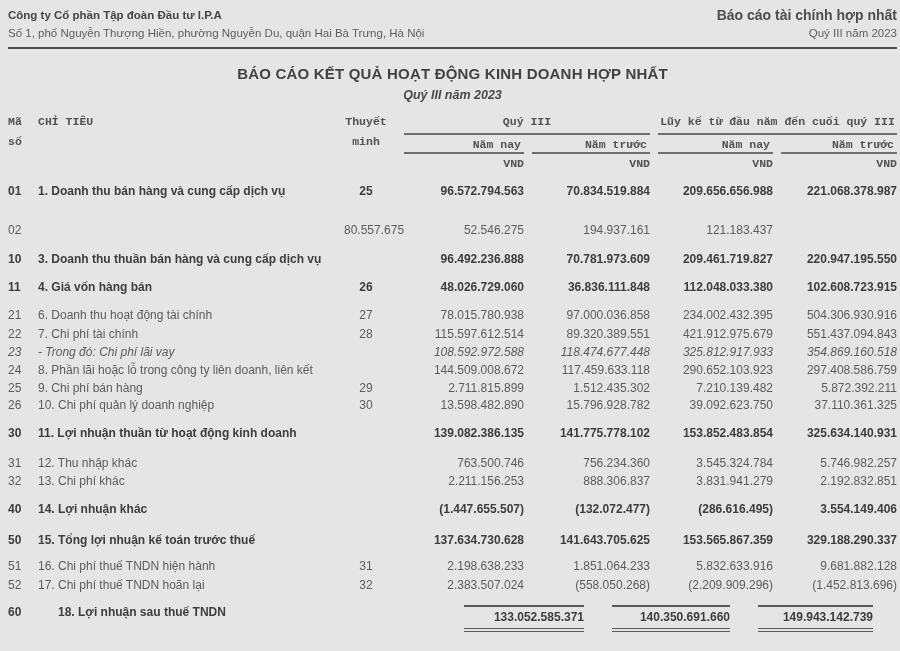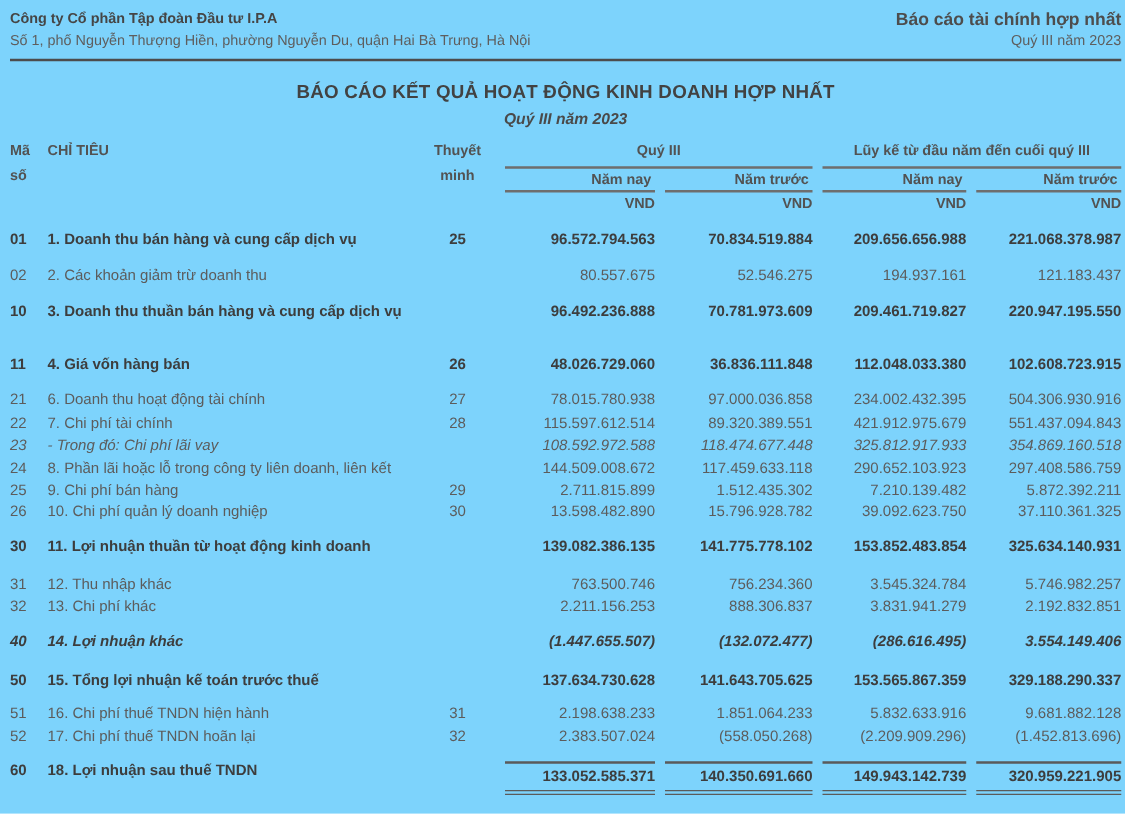--- a/index.html
+++ b/index.html
@@ -1,20 +1,20 @@
 <!DOCTYPE html>
 <html><head>
 <meta charset="utf-8">
 <style>
   * { box-sizing: border-box; margin: 0; padding: 0; }
   html, body { background: #ffffff; }
   .page {
     position: relative;
     width: 900px; height: 651px;
-    background: #7dd3fc;
+    background: #e5e5e5;
     font-family: "Liberation Sans", sans-serif;
     color: #5c5c5c;
     padding: 8px 3px 0 8px;
     overflow: hidden;
   }
 
   
   .doc-header {
     display: flex; justify-content: space-between; align-items: flex-start;
     padding-bottom: 7px;
@@ -42,20 +42,21 @@
 
   
   .grid {
     display: grid;
     grid-template-columns: 30px 298px 60px 128px 126px 123px 124px;
   }
   .thead {
     margin-top: 13px;
     font-weight: bold; font-size: 11.5px; color: #525252;
     grid-template-rows: 20px 19px 16px;
+    font-family: Liberation Mono, monospace;
   }
   .h-ma      { grid-area: 1 / 1; }
   .h-chitieu { grid-area: 1 / 2; }
   .h-thuyet  { grid-area: 1 / 3; text-align: center; }
   .h-so      { grid-area: 2 / 1; }
   .h-minh    { grid-area: 2 / 3; text-align: center; }
   .h-group1  { grid-area: 1 / 4 / 2 / 6; }
   .h-group2  { grid-area: 1 / 6 / 2 / 8; }
   .h-group1, .h-group2 {
     text-align: center;
@@ -126,41 +127,40 @@
   <div class="trow grid bold" style="margin-top: 14px;">
     <div class="cell code">01</div>
     <div class="cell label">1. Doanh thu bán hàng và cung cấp dịch vụ</div>
     <div class="cell note">25</div>
     <div class="cell num">96.572.794.563</div>
     <div class="cell num">70.834.519.884</div>
     <div class="cell num">209.656.656.988</div>
     <div class="cell num">221.068.378.987</div>
   </div>
 
-  <div class="trow grid normal" style="margin-top: 14px;">
+  <div class="trow grid normal" style="margin-top: 24px;">
     <div class="cell code">02</div>
-    <div class="cell label">2. Các khoản giảm trừ doanh thu</div>
     <div class="cell note"></div>
     <div class="cell num">80.557.675</div>
     <div class="cell num">52.546.275</div>
     <div class="cell num">194.937.161</div>
     <div class="cell num">121.183.437</div>
   </div>
 
   <div class="trow grid bold" style="margin-top: 14px;">
     <div class="cell code">10</div>
     <div class="cell label">3. Doanh thu thuần bán hàng và cung cấp dịch vụ</div>
     <div class="cell note"></div>
     <div class="cell num">96.492.236.888</div>
     <div class="cell num">70.781.973.609</div>
     <div class="cell num">209.461.719.827</div>
     <div class="cell num">220.947.195.550</div>
   </div>
 
-  <div class="trow grid bold" style="margin-top: 27px;">
+  <div class="trow grid bold" style="margin-top: 13px;">
     <div class="cell code">11</div>
     <div class="cell label">4. Giá vốn hàng bán</div>
     <div class="cell note">26</div>
     <div class="cell num">48.026.729.060</div>
     <div class="cell num">36.836.111.848</div>
     <div class="cell num">112.048.033.380</div>
     <div class="cell num">102.608.723.915</div>
   </div>
 
 
@@ -247,21 +247,21 @@
   <div class="trow grid normal" style="margin-top: 3px;">
     <div class="cell code">32</div>
     <div class="cell label">13. Chi phí khác</div>
     <div class="cell note"></div>
     <div class="cell num">2.211.156.253</div>
     <div class="cell num">888.306.837</div>
     <div class="cell num">3.831.941.279</div>
     <div class="cell num">2.192.832.851</div>
   </div>
 
-  <div class="trow grid bold" style="margin-top: 13px; font-style: italic;">
+  <div class="trow grid bold" style="margin-top: 13px;">
     <div class="cell code">40</div>
     <div class="cell label">14. Lợi nhuận khác</div>
     <div class="cell note"></div>
     <div class="cell num">(1.447.655.507)</div>
     <div class="cell num">(132.072.477)</div>
     <div class="cell num">(286.616.495)</div>
     <div class="cell num">3.554.149.406</div>
   </div>
 
   <div class="trow grid bold" style="margin-top: 16px;">
@@ -287,21 +287,21 @@
   <div class="trow grid normal" style="margin-top: 4px;">
     <div class="cell code">52</div>
     <div class="cell label">17. Chi phí thuế TNDN hoãn lại</div>
     <div class="cell note">32</div>
     <div class="cell num">2.383.507.024</div>
     <div class="cell num">(558.050.268)</div>
     <div class="cell num">(2.209.909.296)</div>
     <div class="cell num">(1.452.813.696)</div>
   </div>
 
-  <div class="trow grid bold total" style="margin-top: 12px;">
+  <div class="trow grid bold total" style="margin-top: 12px; gap: 20px;">
     <div class="cell code">60</div>
     <div class="cell label">18. Lợi nhuận sau thuế TNDN</div>
     <div class="cell note"></div>
     <div class="cell num">133.052.585.371</div>
     <div class="cell num">140.350.691.660</div>
     <div class="cell num">149.943.142.739</div>
     <div class="cell num">320.959.221.905</div>
   </div>
 </div>
 

